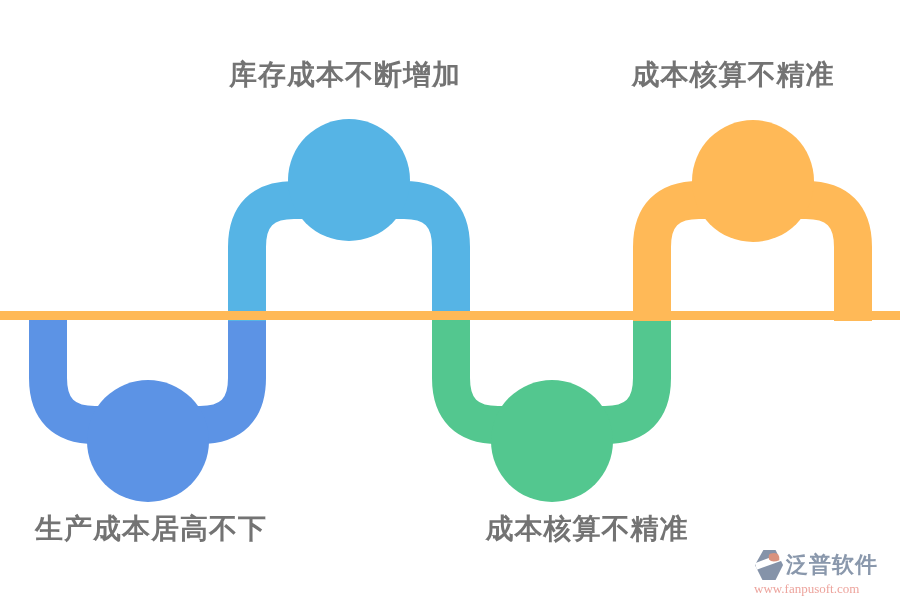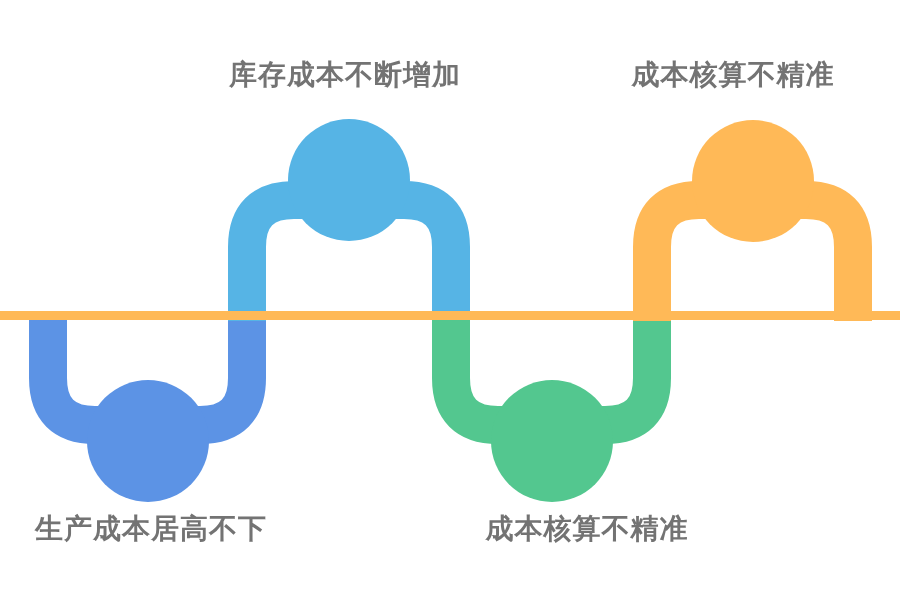--- a/index.html
+++ b/index.html
@@ -89,14 +89,25 @@
   </svg>
 
   <div class="node-label label-inventory">库存成本不断增加</div>
 
   <div class="node-label label-costing">成本核算不精准</div>
 
   <div class="node-label label-procurement">生产成本居高不下</div>
 
   <div class="node-label label-production">成本核算不精准</div>
 
+  <div class="watermark">
+    <div class="wm-row">
+      <svg width="30" height="32" viewBox="0 0 32 34">
+        <path d="M10 1 H23 L31 17 L23 33 H9 L1 17 Z" fill="#8593A9"></path>
+        <path d="M1 15 L31 4 L31 12 L3 22 Z" fill="#ffffff"></path>
+        <path d="M17 5 Q28 2 27 12 Q19 15 16 11 Q15 7 17 5 Z" fill="#D9927E"></path>
+      </svg>
+      <span class="wm-brand">泛普软件</span>
+    </div>
+    <div class="wm-url">www.fanpusoft.com</div>
+  </div>
 
 </div>
 
 </body></html>

